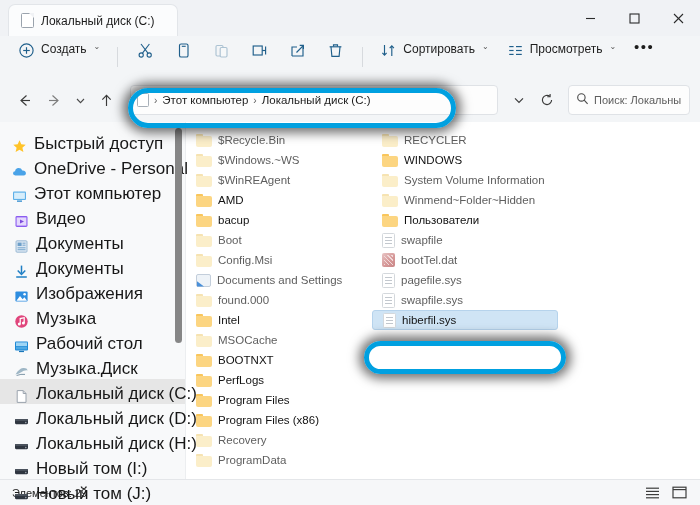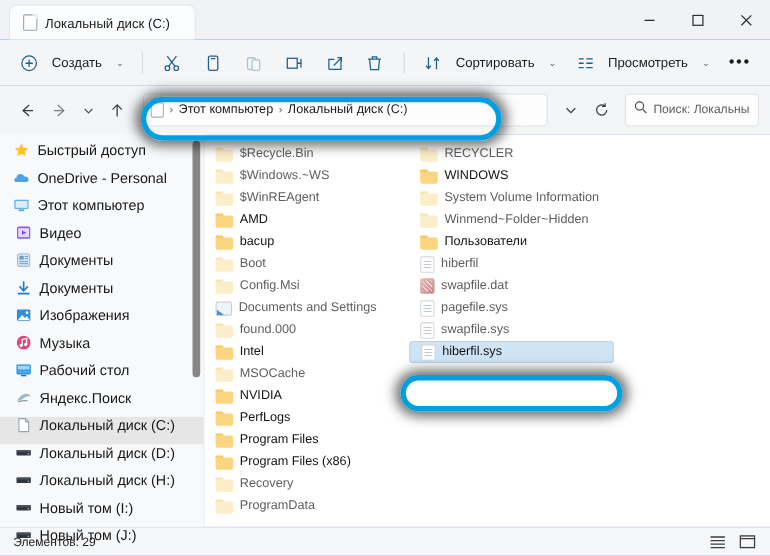--- a/index.html
+++ b/index.html
@@ -5,21 +5,21 @@
   * { box-sizing: border-box; margin: 0; padding: 0; }
   html, body {
     width: 700px; height: 505px;
     font-family: "Liberation Sans", sans-serif;
     background: #ffffff;
     overflow: hidden;
   }
   #app {
     position: relative;
     width: 700px; height: 505px;
-    background: #1d4ed8;
+    background: #7dd3fc;
     display: flex; flex-direction: column;
   }
 
   
   .titlebar {
     height: 36px; flex: 0 0 36px;
     background: #f0f2f5;
     display: flex; align-items: flex-end;
     position: relative;
   }
@@ -55,21 +55,21 @@
 
   
   .toolbar {
     height: 42px; flex: 0 0 42px;
     background: #f3f5f7;
     display: flex; align-items: center;
     padding: 0 10px; gap: 2px;
   }
   .tbtn {
     height: 30px; border-radius: 5px;
-    display: flex; align-items: center; gap: 12px;
+    display: flex; align-items: flex-start; gap: 6px;
     padding: 0 8px; color: #1d1d1d; font-size: 12px;
     white-space: nowrap;
   }
   .tbtn.icononly { width: 36px; justify-content: center; padding: 0; }
   .tbtn .chev { font-size: 8px; color: #555; margin-left: 1px; }
   .tb-sep {
     width: 1px; height: 20px; background: #d7dade; margin: 0 7px;
   }
   .ico { width: 17px; height: 17px; display: block; }
   .ico.dim { opacity: .33; }
@@ -123,22 +123,22 @@
     flex: 1 1 auto; display: flex; background: #ffffff;
     min-height: 0; position: relative;
   }
   .sidebar {
     width: 186px; flex: 0 0 186px;
     background: #f8f9fa;
     padding-top: 7px; position: relative;
     border-right: 1px solid #eceef0;
   }
   .sb-item {
-    height: 25px; display: flex; align-items: flex-start; gap: 7px;
-    padding-left: 12px; font-size: 13px; color: #171717;
+    height: 25px; display: flex; align-items: flex-end; gap: 7px;
+    padding-left: 12px; font-size: 17px; color: #171717;
     white-space: nowrap;
   }
   .sb-item.indent { padding-left: 14px; }
   .sb-item.sel { background: #e6e6e6; }
   .sb-ico { width: 15px; height: 15px; flex: 0 0 15px; position: relative; }
   .sb-scroll {
     position: absolute; right: 3px; top: 6px;
     width: 7px; height: 215px; border-radius: 4px;
     background: #868686;
   }
@@ -500,21 +500,21 @@
                 <rect x="2" y="7.6" width="11" height="2.8" fill="#4fa9e3"></rect>
                 <rect x="5" y="11.8" width="5" height="1.3" fill="#1976b8"></rect>
               </svg></span>
             <span>Рабочий стол</span>
           </div>
           <div class="sb-item indent">
             <span class="sb-ico"><svg viewBox="0 0 15 15" width="15" height="15">
                 <path d="M1.5 10.5 Q5 4.5 9 4 Q13 3.6 13.6 6.4 Q10 6 7.2 8.2 Q4.6 10.2 1.5 10.5 Z" fill="#9fb7c6"></path>
                 <path d="M2.6 11.5 Q7 9.8 11 10.4" fill="none" stroke="#7e97a8" stroke-width="1"></path>
               </svg></span>
-            <span>Яндекс.Поиск</span>
+            <span>Музыка.Диск</span>
           </div>
           <div class="sb-item indent sel">
             <span class="sb-ico"><svg viewBox="0 0 15 15" width="15" height="15">
                 <path d="M3.2 1.6 H9.2 L12 4.5 V13.4 H3.2 Z" fill="#ffffff" stroke="#9aa3ad" stroke-width="1"></path>
                 <path d="M9.2 1.6 V4.5 H12" fill="none" stroke="#9aa3ad" stroke-width="1"></path>
               </svg></span>
             <span>Локальный диск (C:)</span>
           </div>
           <div class="sb-item indent">
             <span class="sb-ico"><svg viewBox="0 0 15 15" width="15" height="15">
@@ -628,21 +628,21 @@
             <b></b>
             <i></i>
           </span>
           <span class="fname dim">MSOCache</span>
         </div>
         <div class="frow">
           <span class="folder">
             <b></b>
             <i></i>
           </span>
-          <span class="fname">NVIDIA</span>
+          <span class="fname">BOOTNXT</span>
         </div>
         <div class="frow">
           <span class="folder">
             <b></b>
             <i></i>
           </span>
           <span class="fname">PerfLogs</span>
         </div>
         <div class="frow">
           <span class="folder">
@@ -702,25 +702,25 @@
         </div>
         <div class="frow wide">
           <span class="folder">
             <b></b>
             <i></i>
           </span>
           <span class="fname">Пользователи</span>
         </div>
         <div class="frow wide">
           <span class="sysfile ghost"></span>
-          <span class="fname dim">hiberfil</span>
+          <span class="fname dim">swapfile</span>
         </div>
         <div class="frow wide">
           <span class="datfile"></span>
-          <span class="fname dim">swapfile.dat</span>
+          <span class="fname dim">bootTel.dat</span>
         </div>
         <div class="frow wide">
           <span class="sysfile ghost"></span>
           <span class="fname dim">pagefile.sys</span>
         </div>
         <div class="frow wide">
           <span class="sysfile ghost"></span>
           <span class="fname dim">swapfile.sys</span>
         </div>
         <div class="frow wide sel">

